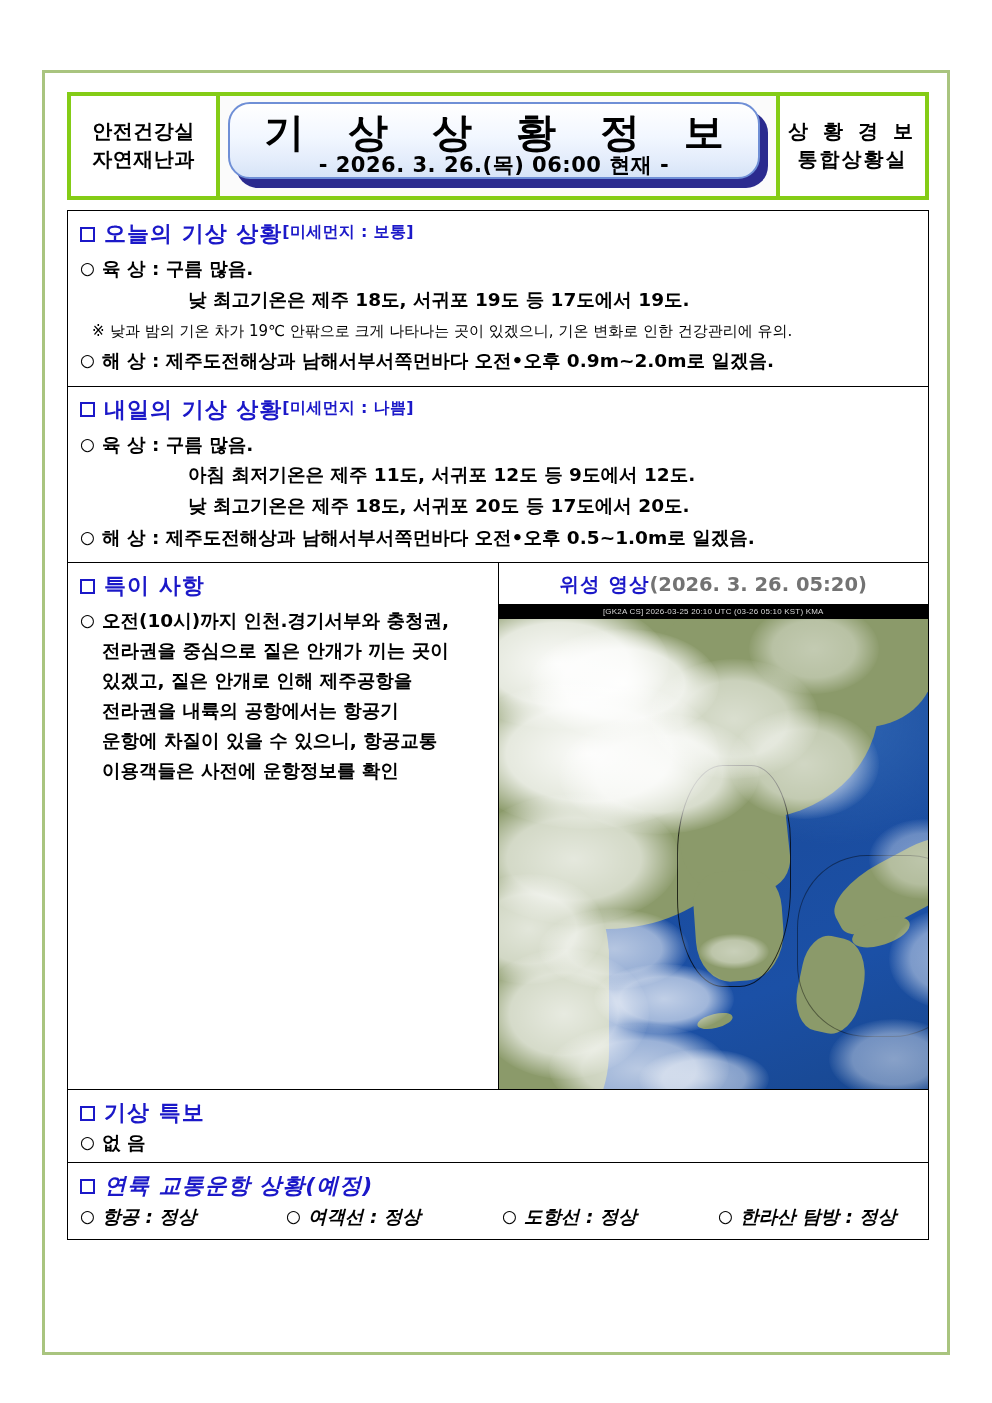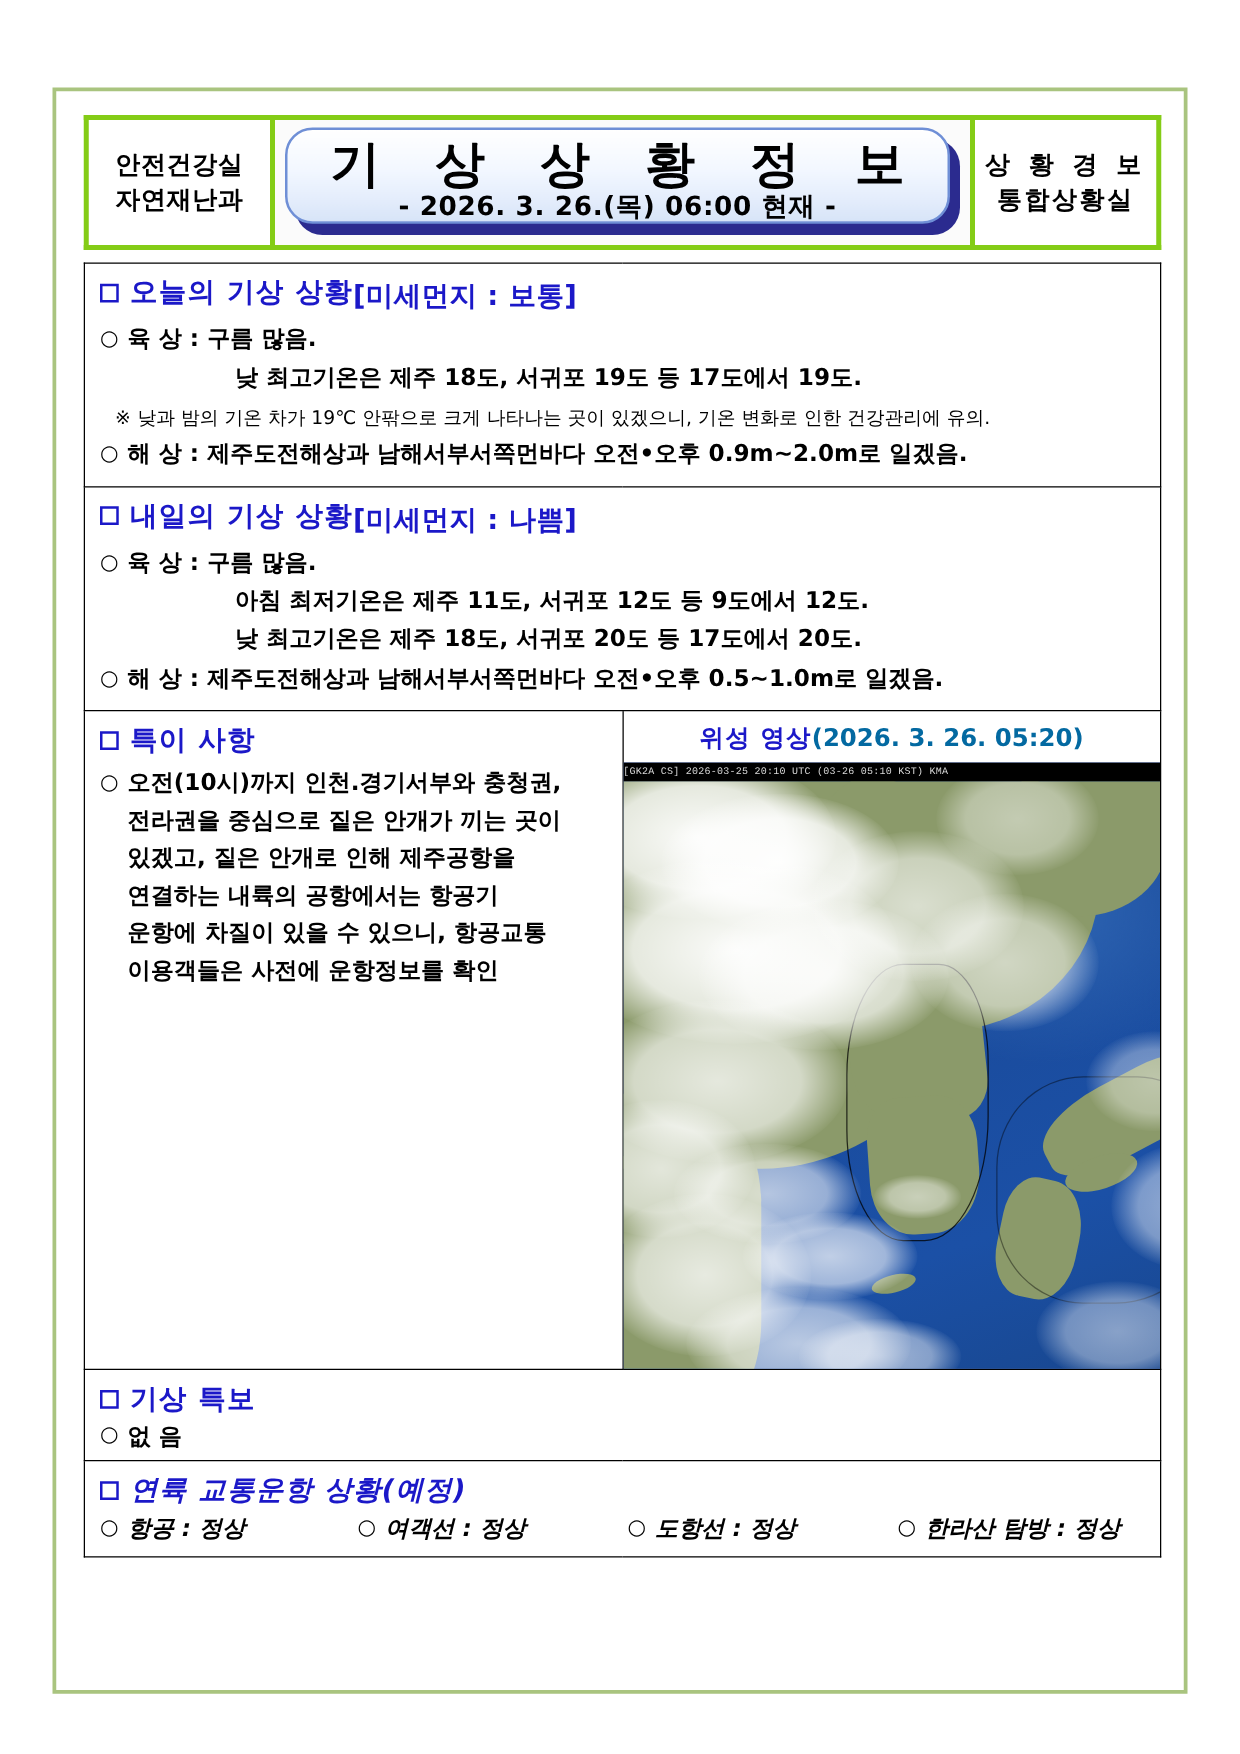--- a/index.html
+++ b/index.html
@@ -145,21 +145,21 @@
   }
   .chk {
     display: inline-block;
     width: 15px;
     height: 15px;
     border: 2px solid #1b18c8;
     box-sizing: border-box;
     flex: 0 0 auto;
   }
   .sec-badge {
-    font-size: 22px;
+    font-size: 16px;
     font-weight: bold;
     color: #1b18c8;
     letter-spacing: 0.3px;
     white-space: nowrap;
     padding-top: 3px;
   }
 
   .row {
     display: flex;
     align-items: flex-start;
@@ -215,44 +215,45 @@
   .special-body .cont { padding-left: 22px; }
 
   .sat-cap {
     text-align: center;
     padding: 8px 0 6px 0;
     white-space: nowrap;
     font-size: 19.5px;
     font-weight: bold;
   }
   .sat-cap .k { color: #1b18c8; letter-spacing: 1px; }
-  .sat-cap .d { color: #0369a1; }
+  .sat-cap .d { color: #737373; }
 
   
   .sat-img {
     position: relative;
     width: 100%;
     height: 485px;
     background: #0a2f7a;
     overflow: hidden;
   }
   .sat-strip {
     position: absolute;
     left: 0; top: 0; right: 0;
     height: 15px;
     background: #000000;
     z-index: 40;
   }
   .sat-strip span {
     display: block;
+    text-align: center;
     color: #d8d8d8;
     font-size: 8px;
     line-height: 15px;
     letter-spacing: 0.2px;
-    font-family: Liberation Mono, monospace;
+    font-family: Liberation Sans, sans-serif;
     white-space: nowrap;
   }
   .sat-scene { position: absolute; left:0; top:15px; right:0; bottom:0; overflow:hidden; }
   .sea {
     position:absolute; inset:0;
     background:
       radial-gradient(ellipse 60% 40% at 78% 22%, #2f66b4 0%, rgba(47,102,180,0) 65%),
       linear-gradient(160deg,#1d4fa0 0%,#1a4b9c 40%,#1b50a6 75%,#18478f 100%);
   }
   .land {
@@ -393,21 +394,21 @@
                   <span>특이 사항</span>
                 </div>
               </div>
               <div class="special-body">
                 <div class="row" style="margin-top:0;">
                   <span class="bullet">○</span>
                   <span class="row-text">오전(10시)까지 인천.경기서부와 충청권,</span>
                 </div>
                 <div class="cont">전라권을 중심으로 짙은 안개가 끼는 곳이</div>
                 <div class="cont">있겠고, 짙은 안개로 인해 제주공항을</div>
-                <div class="cont">연결하는 내륙의 공항에서는 항공기</div>
+                <div class="cont">전라권을 내륙의 공항에서는 항공기</div>
                 <div class="cont">운항에 차질이 있을 수 있으니, 항공교통</div>
                 <div class="cont">이용객들은 사전에 운항정보를 확인</div>
               </div>
             </div>
           </td>
 
           <td class="split-right">
             <div class="sat-cap">
               <span class="k">위성 영상</span><span class="d">(2026. 3. 26. 05:20)</span>
             </div>

